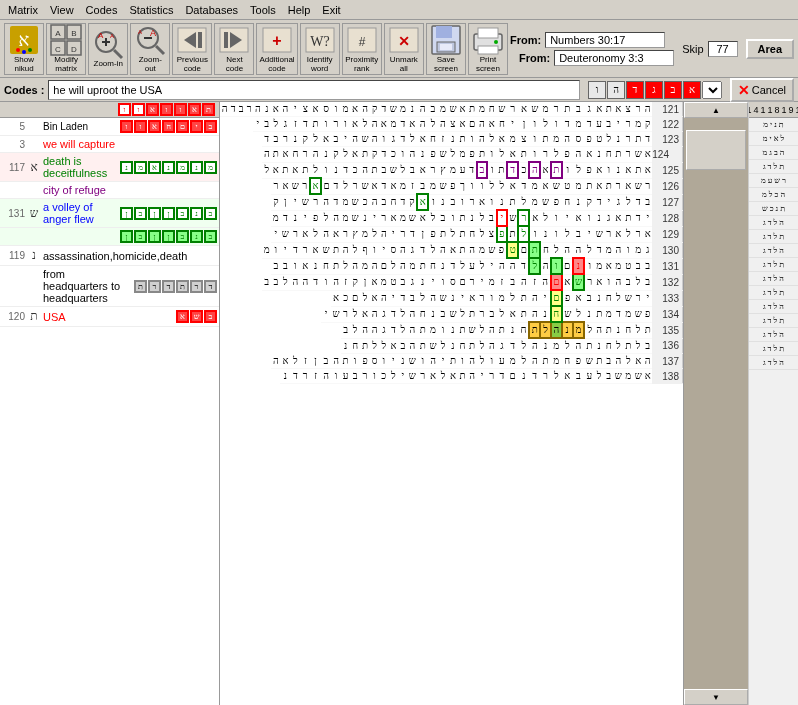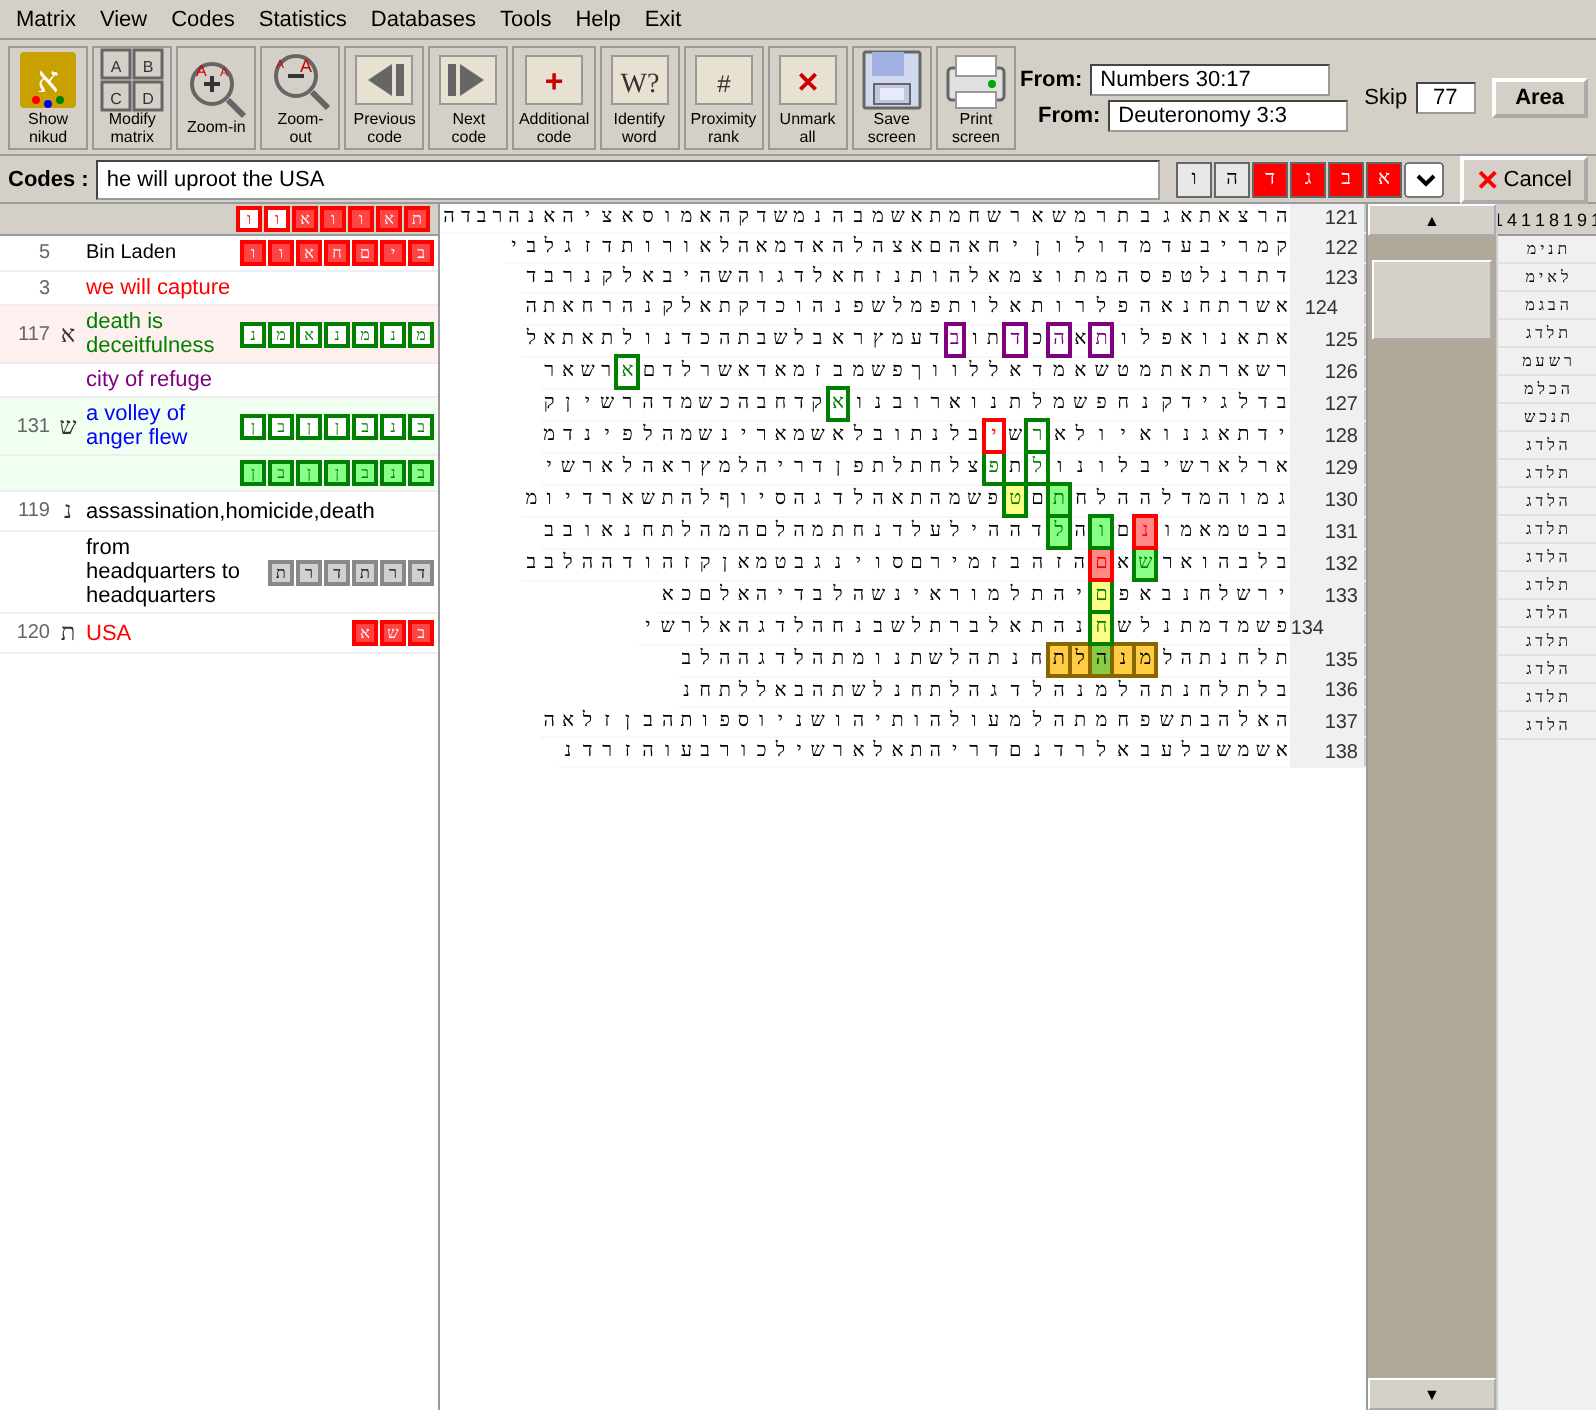--- a/index.html
+++ b/index.html
@@ -881,21 +881,21 @@
             <td style="width: 14px; height: 14px; text-align: center; font-size: 10px; padding: 0px 1px; white-space: nowrap; font-family: serif; line-height: 14px; border-bottom: 1px solid rgb(248, 248, 248); cursor: pointer;">ד</td>
             <td style="width: 14px; height: 14px; text-align: center; font-size: 10px; padding: 0px 1px; white-space: nowrap; font-family: serif; line-height: 14px; border-bottom: 1px solid rgb(248, 248, 248); cursor: pointer;">י</td>
             <td style="width: 14px; height: 14px; text-align: center; font-size: 10px; padding: 0px 1px; white-space: nowrap; font-family: serif; line-height: 14px; border-bottom: 1px solid rgb(248, 248, 248); cursor: pointer;">ה</td>
             <td style="width: 14px; height: 14px; text-align: center; font-size: 10px; padding: 0px 1px; white-space: nowrap; font-family: serif; line-height: 14px; border-bottom: 1px solid rgb(248, 248, 248); cursor: pointer;">א</td>
             <td style="width: 14px; height: 14px; text-align: center; font-size: 10px; padding: 0px 1px; white-space: nowrap; font-family: serif; line-height: 14px; border-bottom: 1px solid rgb(248, 248, 248); cursor: pointer;">ל</td>
             <td style="width: 14px; height: 14px; text-align: center; font-size: 10px; padding: 0px 1px; white-space: nowrap; font-family: serif; line-height: 14px; border-bottom: 1px solid rgb(248, 248, 248); cursor: pointer;">ם</td>
             <td style="width: 14px; height: 14px; text-align: center; font-size: 10px; padding: 0px 1px; white-space: nowrap; font-family: serif; line-height: 14px; border-bottom: 1px solid rgb(248, 248, 248); cursor: pointer;">כ</td>
             <td style="width: 14px; height: 14px; text-align: center; font-size: 10px; padding: 0px 1px; white-space: nowrap; font-family: serif; line-height: 14px; border-bottom: 1px solid rgb(248, 248, 248); cursor: pointer;">א</td>
           </tr>
           <tr>
-            <td style="direction: ltr; color: rgb(51, 51, 51); font-size: 10px; width: 30px; text-align: right; padding-right: 20px; background: rgb(240, 240, 240); border-right: 1px solid rgb(204, 204, 204); border-bottom: 1px solid rgb(240, 240, 240); font-family: Arial, sans-serif;">134</td>
+            <td style="direction: ltr; color: rgb(51, 51, 51); font-size: 10px; width: 30px; text-align: right; padding-right: 3px; background: rgb(240, 240, 240); border-right: 1px solid rgb(204, 204, 204); border-bottom: 1px solid rgb(240, 240, 240); font-family: Arial, sans-serif;">134</td>
             <td style="width: 14px; height: 14px; text-align: center; font-size: 10px; padding: 0px 1px; white-space: nowrap; font-family: serif; line-height: 14px; border-bottom: 1px solid rgb(248, 248, 248); cursor: pointer;">פ</td>
             <td style="width: 14px; height: 14px; text-align: center; font-size: 10px; padding: 0px 1px; white-space: nowrap; font-family: serif; line-height: 14px; border-bottom: 1px solid rgb(248, 248, 248); cursor: pointer;">ש</td>
             <td style="width: 14px; height: 14px; text-align: center; font-size: 10px; padding: 0px 1px; white-space: nowrap; font-family: serif; line-height: 14px; border-bottom: 1px solid rgb(248, 248, 248); cursor: pointer;">מ</td>
             <td style="width: 14px; height: 14px; text-align: center; font-size: 10px; padding: 0px 1px; white-space: nowrap; font-family: serif; line-height: 14px; border-bottom: 1px solid rgb(248, 248, 248); cursor: pointer;">ד</td>
             <td style="width: 14px; height: 14px; text-align: center; font-size: 10px; padding: 0px 1px; white-space: nowrap; font-family: serif; line-height: 14px; border-bottom: 1px solid rgb(248, 248, 248); cursor: pointer;">מ</td>
             <td style="width: 14px; height: 14px; text-align: center; font-size: 10px; padding: 0px 1px; white-space: nowrap; font-family: serif; line-height: 14px; border-bottom: 1px solid rgb(248, 248, 248); cursor: pointer;">ת</td>
             <td style="width: 14px; height: 14px; text-align: center; font-size: 10px; padding: 0px 1px; white-space: nowrap; font-family: serif; line-height: 14px; border-bottom: 1px solid rgb(248, 248, 248); cursor: pointer;">נ</td>
             <td style="width: 14px; height: 14px; text-align: center; font-size: 10px; padding: 0px 1px; white-space: nowrap; font-family: serif; line-height: 14px; border-bottom: 1px solid rgb(248, 248, 248); cursor: pointer;">ל</td>
             <td style="width: 14px; height: 14px; text-align: center; font-size: 10px; padding: 0px 1px; white-space: nowrap; font-family: serif; line-height: 14px; border-bottom: 1px solid rgb(248, 248, 248); cursor: pointer;">ש</td>
             <td style="width: 14px; height: 14px; text-align: center; font-size: 10px; padding: 0px 1px; white-space: nowrap; font-family: serif; line-height: 14px; border: 2px solid green; cursor: pointer; background: rgb(255, 255, 136); color: green;">ח</td>

